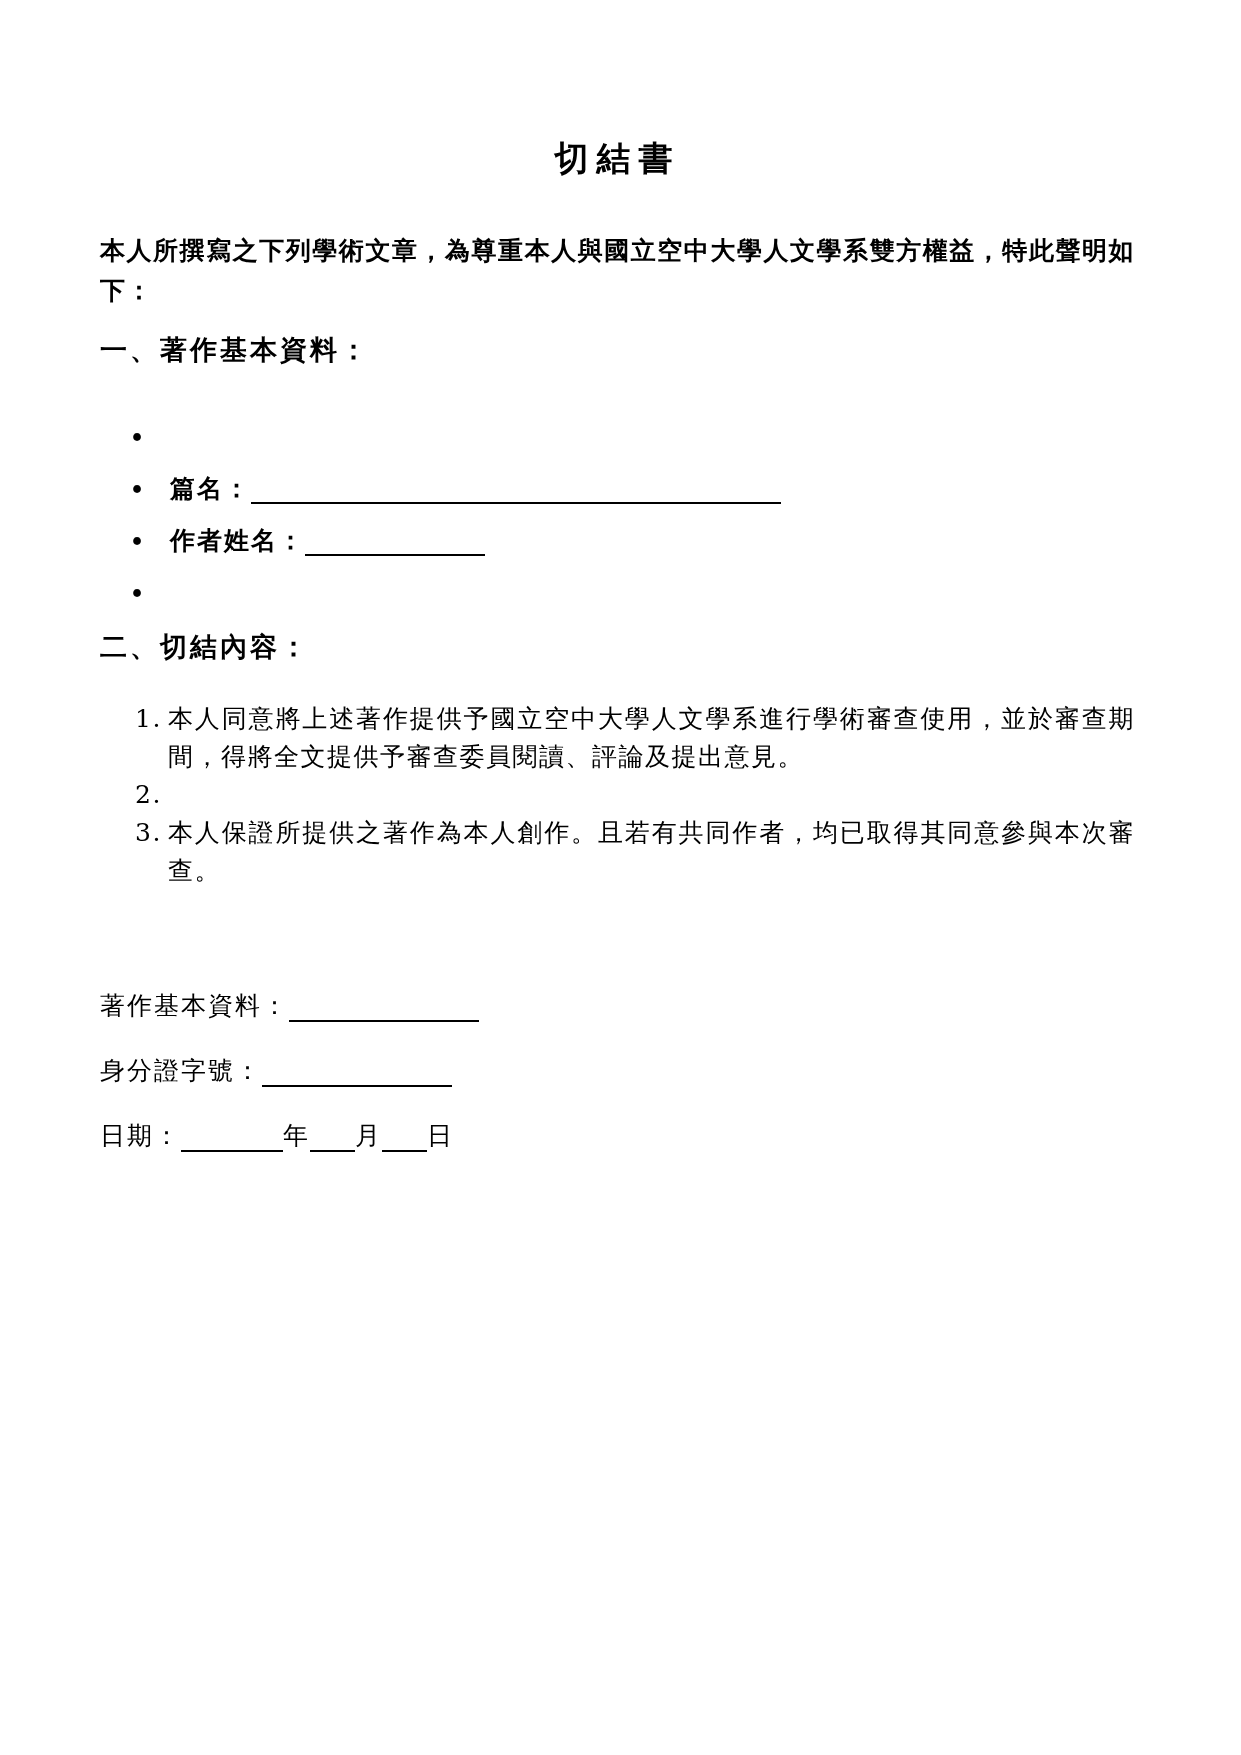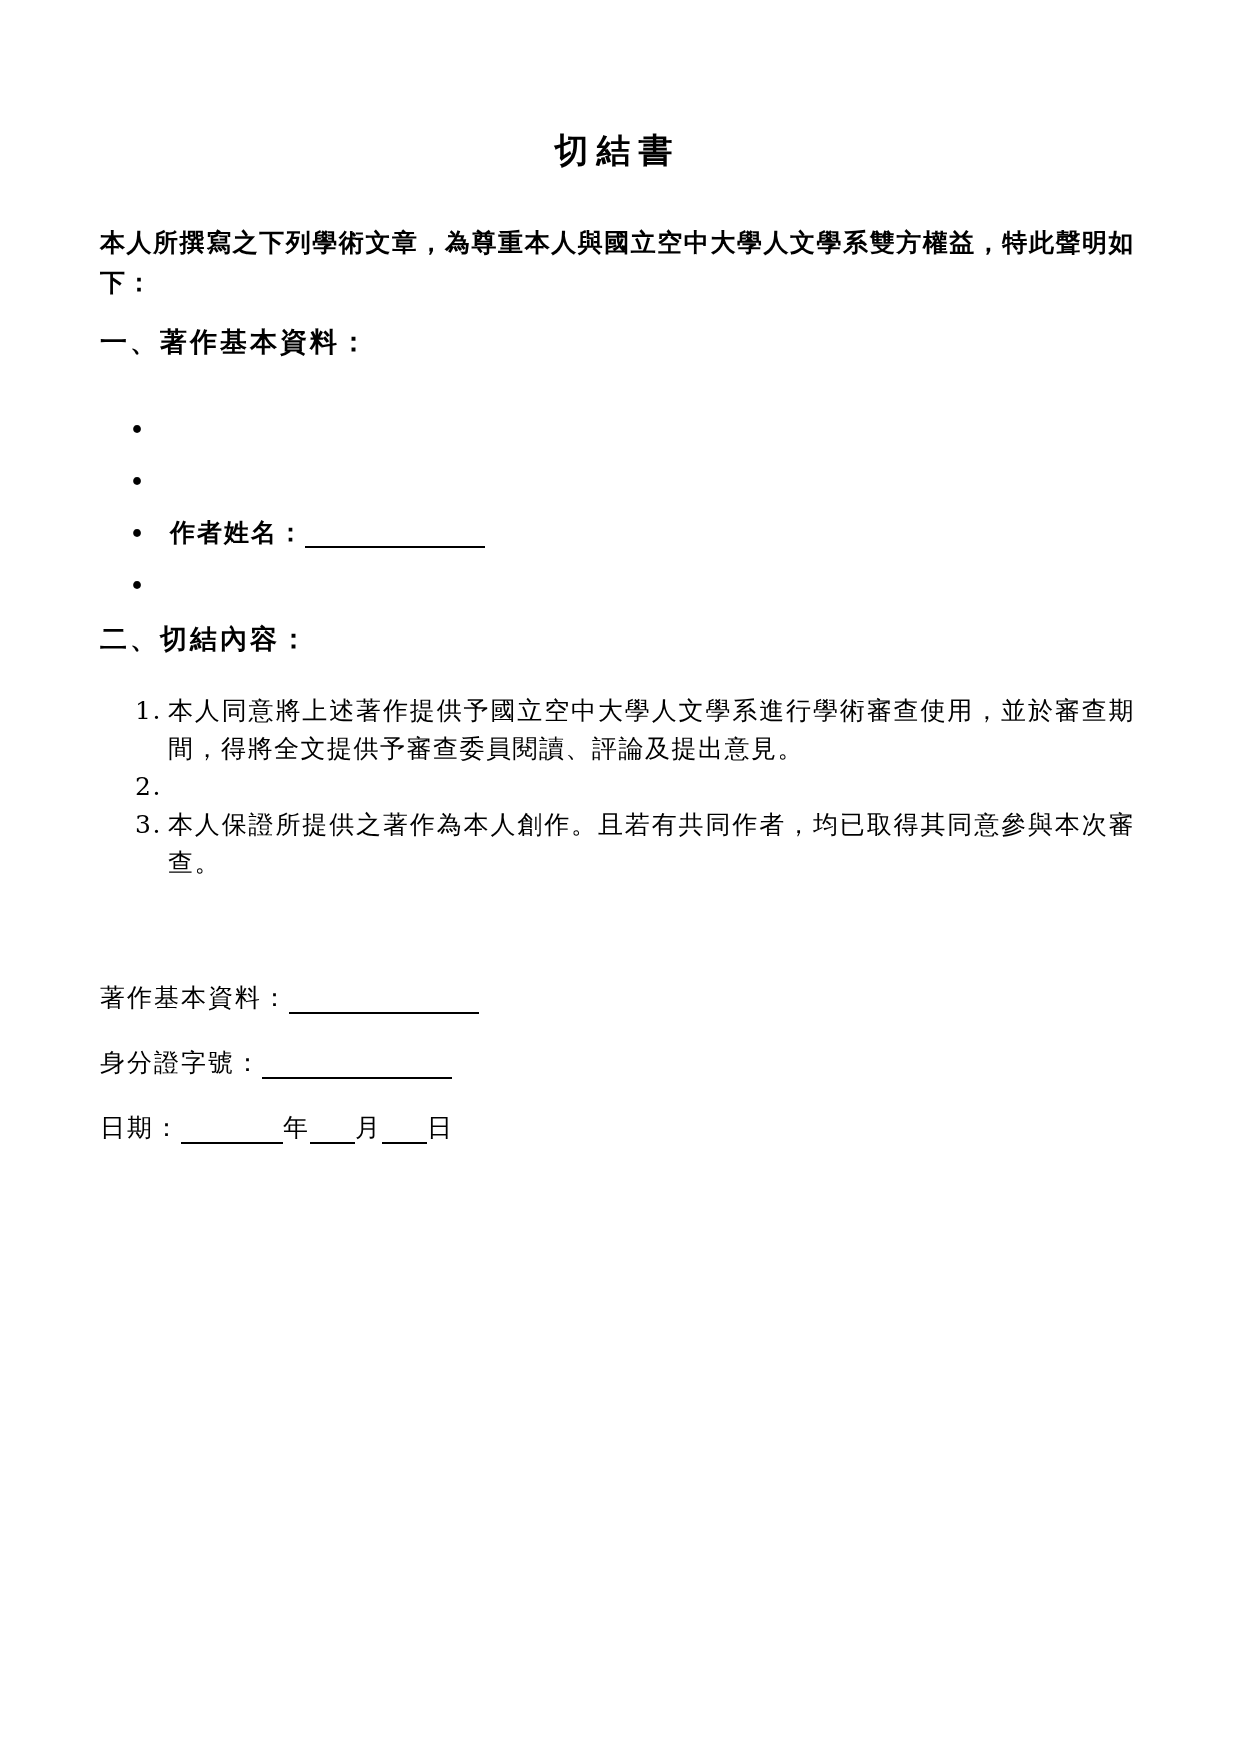--- a/index.html
+++ b/index.html
@@ -1,20 +1,20 @@
 <!DOCTYPE html>
 <html><head>
 <meta charset="utf-8">
 <style>
   html, body { margin: 0; padding: 0; background: #ffffff; }
   .page {
     position: relative;
     width: 1241px;
     height: 1306px;
-    margin: 4px auto;
+    margin: 12px auto;
     background: #ffffff;
     color: #000000;
     font-family: "DejaVu Serif", "Liberation Serif", serif;
     box-sizing: border-box;
     padding: 125px 106px 12px 100px;
     overflow: hidden;
   }
   .doc-title {
     text-align: center;
     font-size: 34px;
@@ -113,20 +113,21 @@
   <p class="intro">本人所撰寫之下列學術文章，為尊重本人與國立空中大學人文學系雙方權益，特此聲明如下：</p>
 
   <h2 class="sec-heading">一、著作基本資料：</h2>
 
   <ul class="bullet-list">
     <li>
       <span class="bullet-marker">•</span>
     </li>
     <li>
       <span class="bullet-marker">•</span>
+      <span><span>篇名：</span><span class="blank blank-title"></span></span>
     </li>
     <li>
       <span class="bullet-marker">•</span>
       <span><span>作者姓名：</span><span class="blank blank-author"></span></span>
     </li>
     <li>
       <span class="bullet-marker">•</span>
     </li>
   </ul>
 

